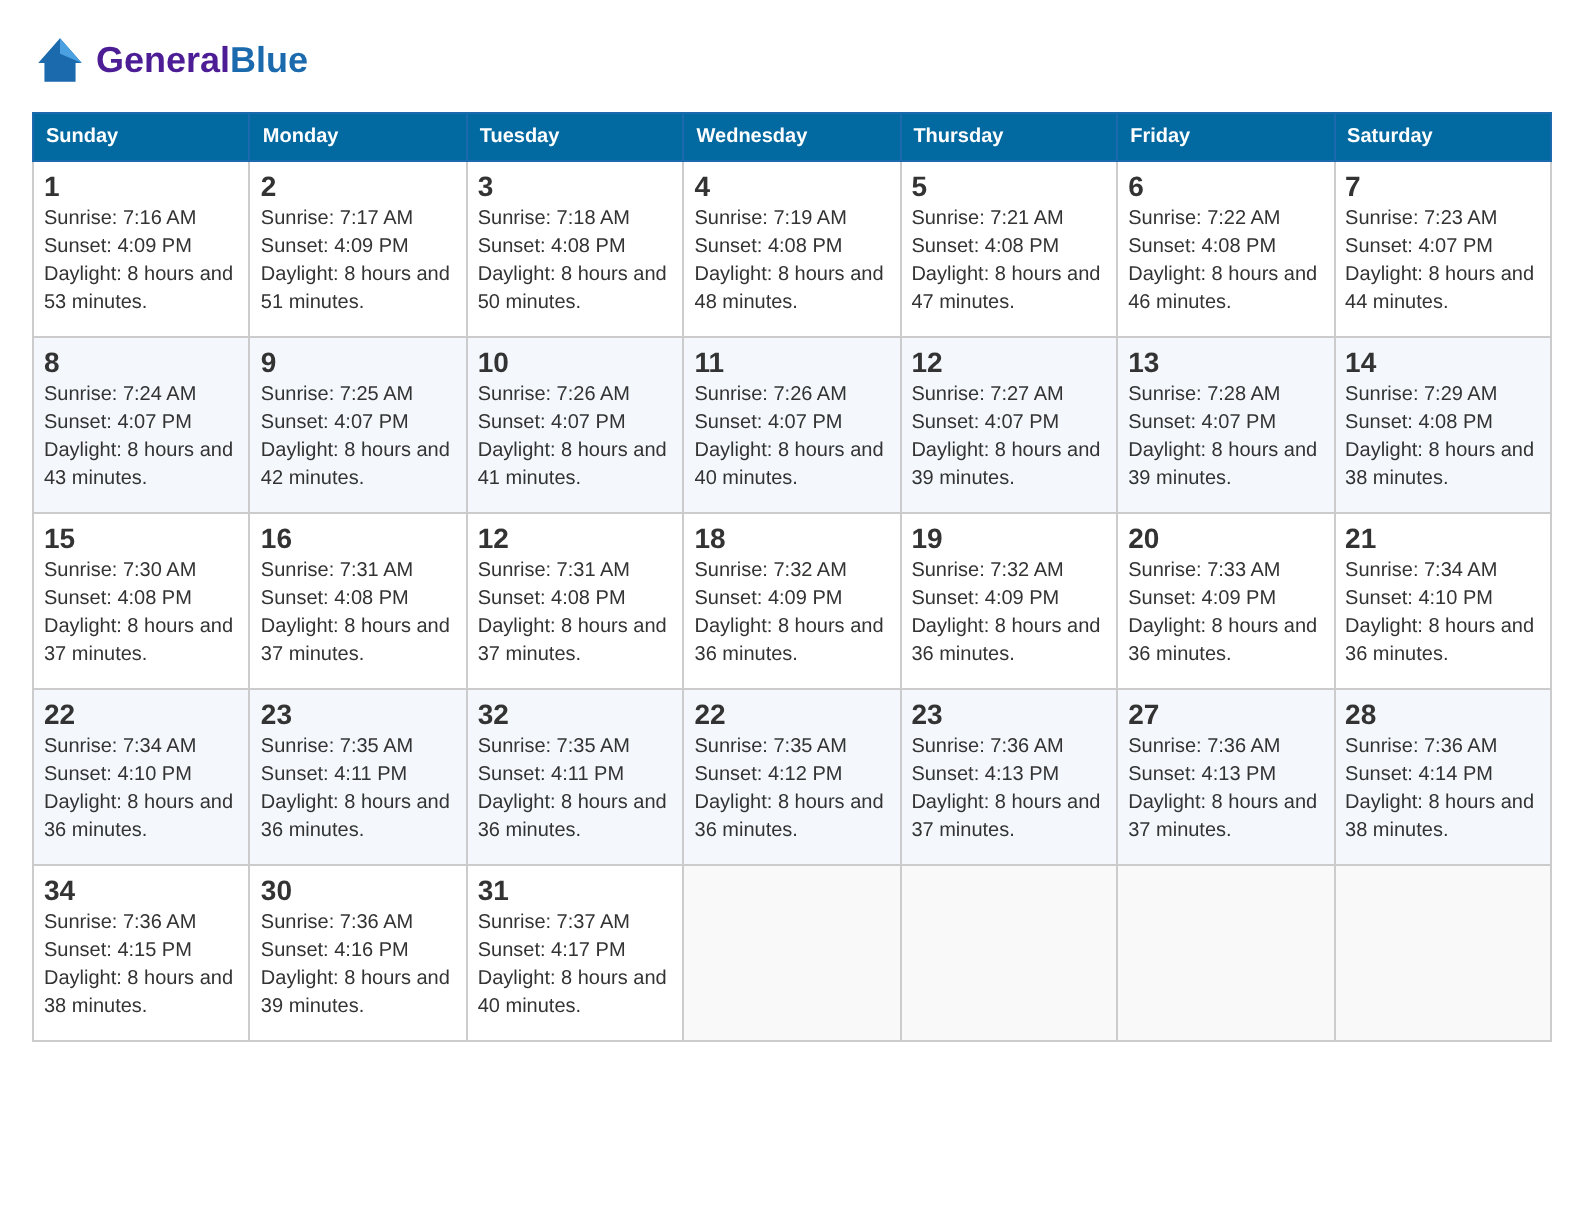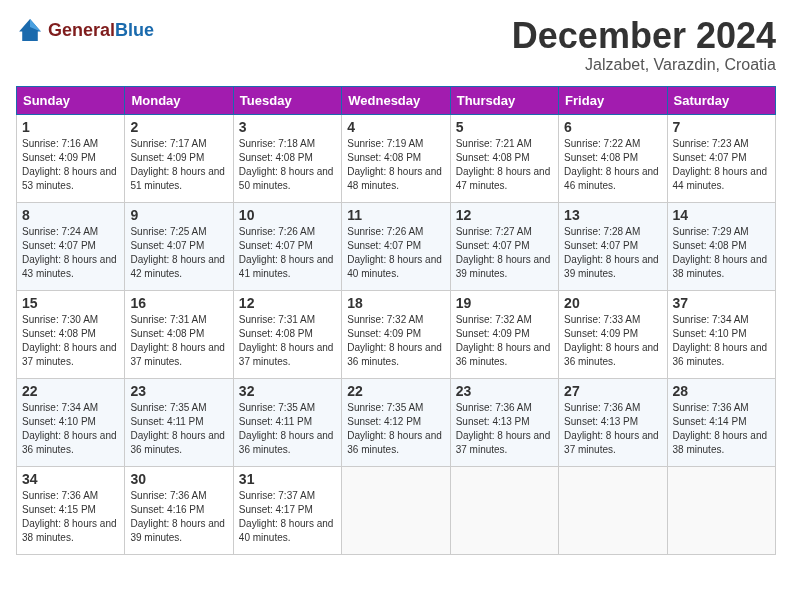--- a/index.html
+++ b/index.html
@@ -14,21 +14,21 @@
       display: flex;
       justify-content: space-between;
       align-items: flex-start;
       margin-bottom: 12px;
     }
     .logo {
       display: flex;
       align-items: center;
       gap: 4px;
     }
-    .logo-text-general { font-size: 18px; font-weight: bold; color: #7f1d1d; }
+    .logo-text-general { font-size: 18px; font-weight: bold; color: #4c1d95; }
     .logo-text-blue { font-size: 18px; font-weight: bold; color: #1a6aad; text-align: right; }
     .logo-icon {
       width: 28px;
       height: 28px;
     }
     .title-block { text-align: right; }
     .month-title {
       font-size: 36px;
       font-weight: bold;
       color: #333;
@@ -37,23 +37,23 @@
     .location-title {
       font-size: 16px;
       color: #555;
     }
     .calendar {
       width: 100%;
       border-collapse: collapse;
       table-layout: fixed;
     }
     .calendar thead th {
-      background: #a21caf;
+      background: #0369a1;
       color: #fff;
-      font-size: 13px;
+      font-size: 10px;
       font-weight: bold;
       text-align: left;
       padding: 6px 6px;
       border: 1px solid #1a6aad;
     }
     .calendar tbody td {
       vertical-align: top;
       border: 1px solid #ccc;
       padding: 4px 5px;
       font-size: 11px;
@@ -86,24 +86,20 @@
 <div class="header">
   <div class="logo">
     <svg class="logo-icon" viewBox="0 0 36 36">
       <polygon points="18,4 32,20 28,20 28,32 8,32 8,20 4,20" fill="#1a6aad"></polygon>
       <polygon points="18,4 32,20 18,14" fill="#4aa0e0"></polygon>
     </svg>
     <div>
       <span class="logo-text-general">General</span><span class="logo-text-blue">Blue</span>
     </div>
   </div>
-  <div class="title-block">
-    <div class="month-title">December 2024</div>
-    <div class="location-title">Jalzabet, Varazdin, Croatia</div>
-  </div>
 </div>
 
 <table class="calendar">
   <thead>
     <tr>
     <th>Sunday</th>
         <th>Monday</th>
         <th>Tuesday</th>
         <th>Wednesday</th>
         <th>Thursday</th>
@@ -130,21 +126,21 @@
         <td><span class="day-number">13</span><span class="cell-text">Sunrise: 7:28 AM<br>Sunset: 4:07 PM<br>Daylight: 8 hours and 39 minutes.</span></td>
         <td><span class="day-number">14</span><span class="cell-text">Sunrise: 7:29 AM<br>Sunset: 4:08 PM<br>Daylight: 8 hours and 38 minutes.</span></td>
       </tr>
       <tr>
         <td><span class="day-number">15</span><span class="cell-text">Sunrise: 7:30 AM<br>Sunset: 4:08 PM<br>Daylight: 8 hours and 37 minutes.</span></td>
         <td><span class="day-number">16</span><span class="cell-text">Sunrise: 7:31 AM<br>Sunset: 4:08 PM<br>Daylight: 8 hours and 37 minutes.</span></td>
         <td><span class="day-number">12</span><span class="cell-text">Sunrise: 7:31 AM<br>Sunset: 4:08 PM<br>Daylight: 8 hours and 37 minutes.</span></td>
         <td><span class="day-number">18</span><span class="cell-text">Sunrise: 7:32 AM<br>Sunset: 4:09 PM<br>Daylight: 8 hours and 36 minutes.</span></td>
         <td><span class="day-number">19</span><span class="cell-text">Sunrise: 7:32 AM<br>Sunset: 4:09 PM<br>Daylight: 8 hours and 36 minutes.</span></td>
         <td><span class="day-number">20</span><span class="cell-text">Sunrise: 7:33 AM<br>Sunset: 4:09 PM<br>Daylight: 8 hours and 36 minutes.</span></td>
-        <td><span class="day-number">37</span><span class="cell-text">Sunrise: 7:34 AM<br>Sunset: 4:10 PM<br>Daylight: 8 hours and 36 minutes.</span></td>
+        <td><span class="day-number">21</span><span class="cell-text">Sunrise: 7:34 AM<br>Sunset: 4:10 PM<br>Daylight: 8 hours and 36 minutes.</span></td>
       </tr>
       <tr>
         <td><span class="day-number">22</span><span class="cell-text">Sunrise: 7:34 AM<br>Sunset: 4:10 PM<br>Daylight: 8 hours and 36 minutes.</span></td>
         <td><span class="day-number">23</span><span class="cell-text">Sunrise: 7:35 AM<br>Sunset: 4:11 PM<br>Daylight: 8 hours and 36 minutes.</span></td>
         <td><span class="day-number">32</span><span class="cell-text">Sunrise: 7:35 AM<br>Sunset: 4:11 PM<br>Daylight: 8 hours and 36 minutes.</span></td>
         <td><span class="day-number">22</span><span class="cell-text">Sunrise: 7:35 AM<br>Sunset: 4:12 PM<br>Daylight: 8 hours and 36 minutes.</span></td>
         <td><span class="day-number">23</span><span class="cell-text">Sunrise: 7:36 AM<br>Sunset: 4:13 PM<br>Daylight: 8 hours and 37 minutes.</span></td>
         <td><span class="day-number">27</span><span class="cell-text">Sunrise: 7:36 AM<br>Sunset: 4:13 PM<br>Daylight: 8 hours and 37 minutes.</span></td>
         <td><span class="day-number">28</span><span class="cell-text">Sunrise: 7:36 AM<br>Sunset: 4:14 PM<br>Daylight: 8 hours and 38 minutes.</span></td>
       </tr>

